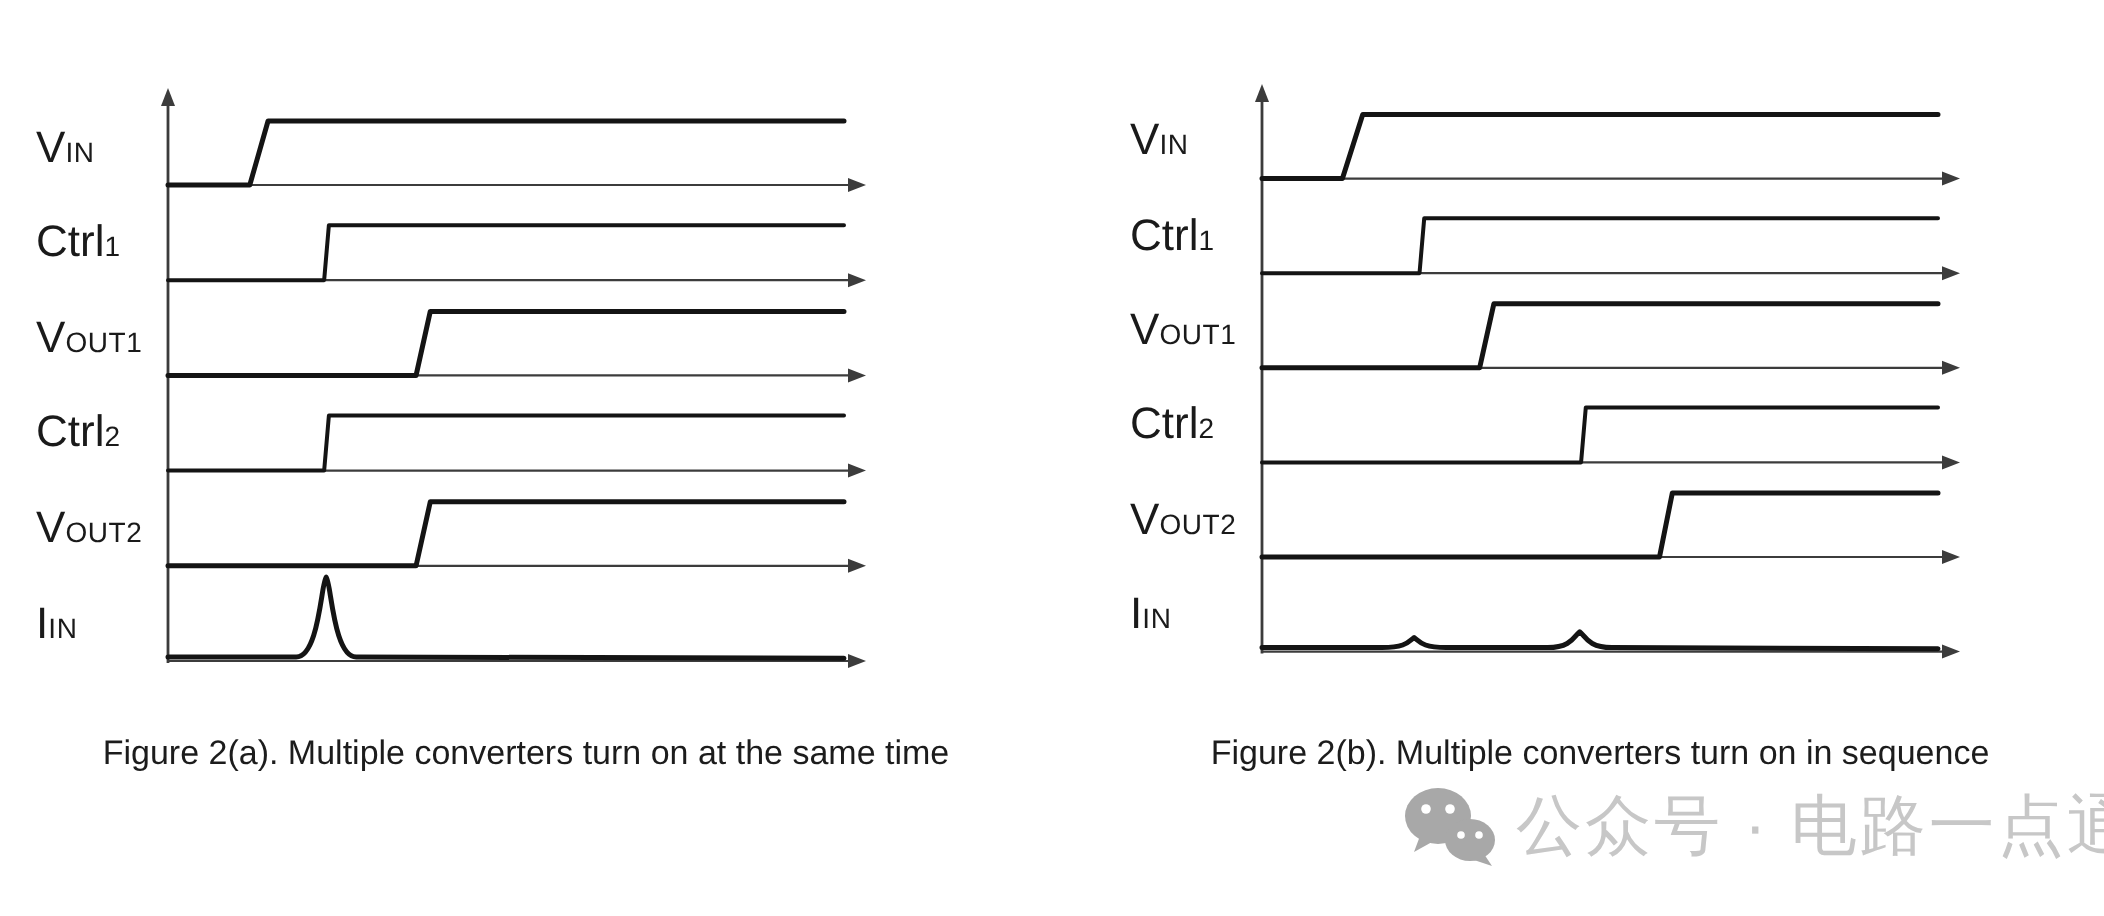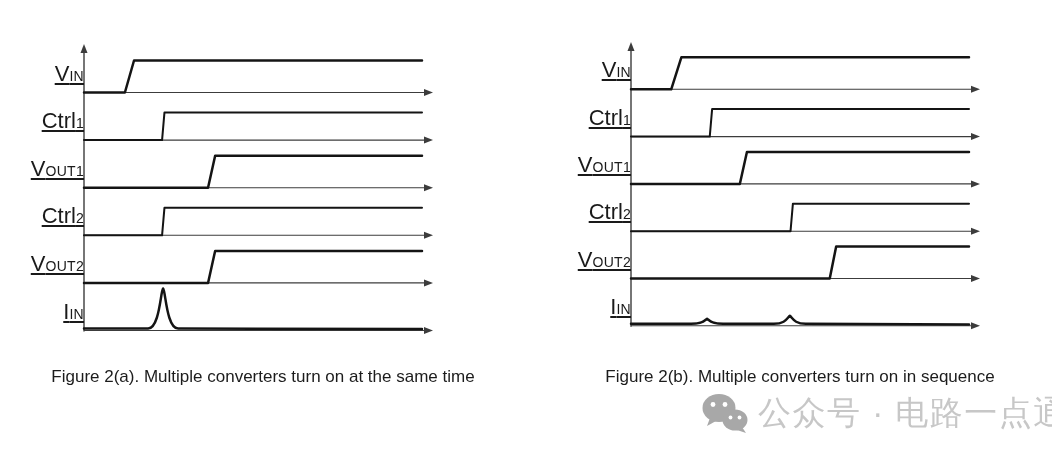--- a/index.html
+++ b/index.html
@@ -14,26 +14,25 @@
   .panel {
     position: absolute;
     top: 0;
     width: 505px;
     height: 458px;
   }
   .panel svg { position: absolute; left: 0; top: 0; }
   .sig-label {
     position: absolute;
     width: 66px;
-    text-align: right;
+    text-align: left;
     line-height: 22px;
     font-size: 22px;
     color: #1a1a1a;
     white-space: nowrap;
-    text-decoration: underline;
   }
   .sig-label .sub {
     font-size: 14px;
     letter-spacing: 0.3px;
   }
   .caption {
     position: absolute;
     top: 367px;
     font-size: 17px;
     color: #1c1c1c;

